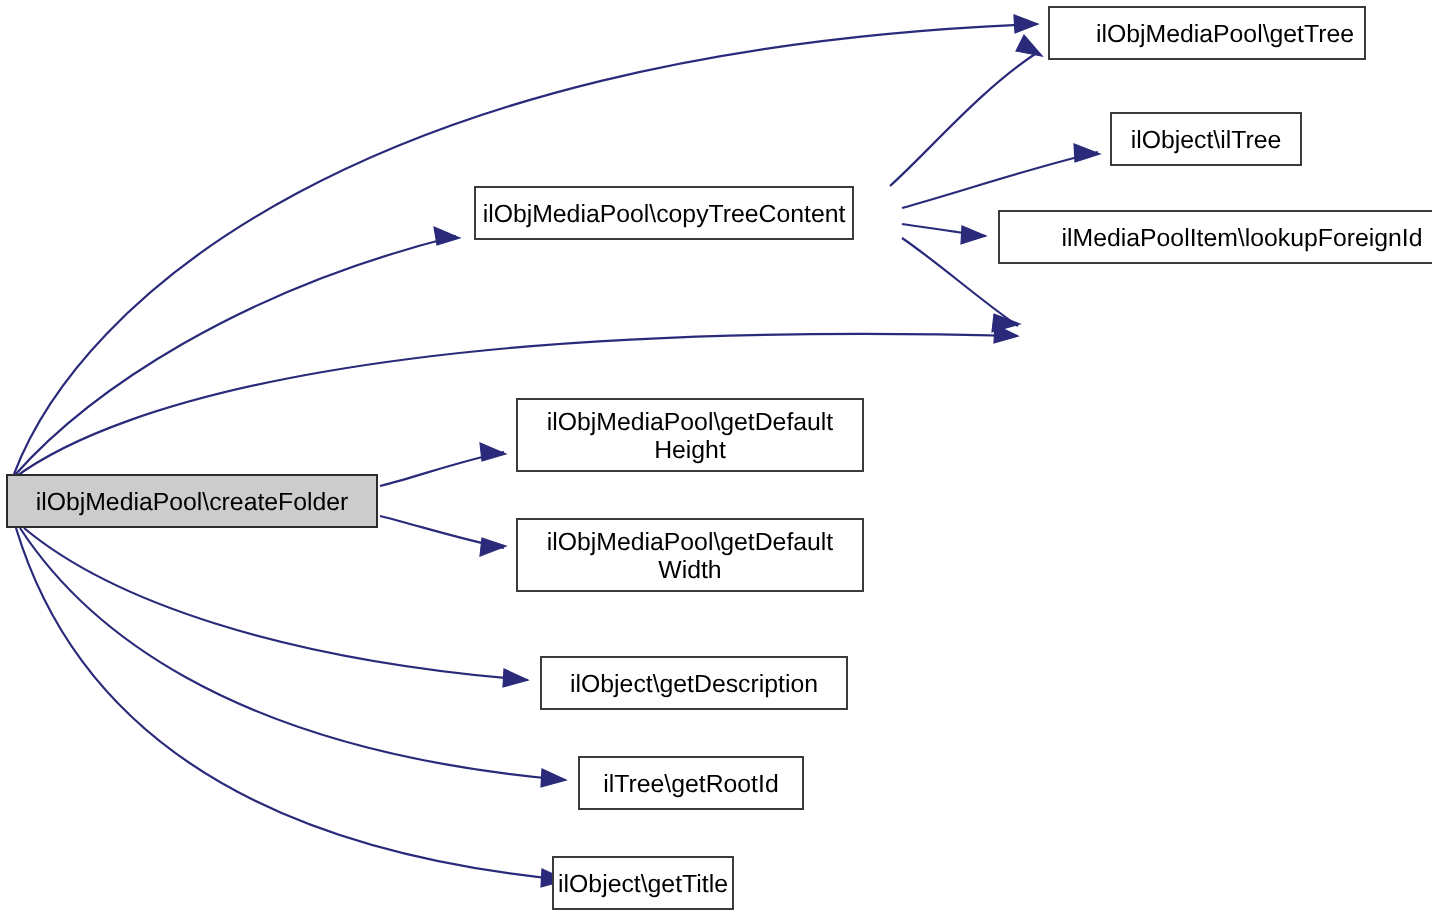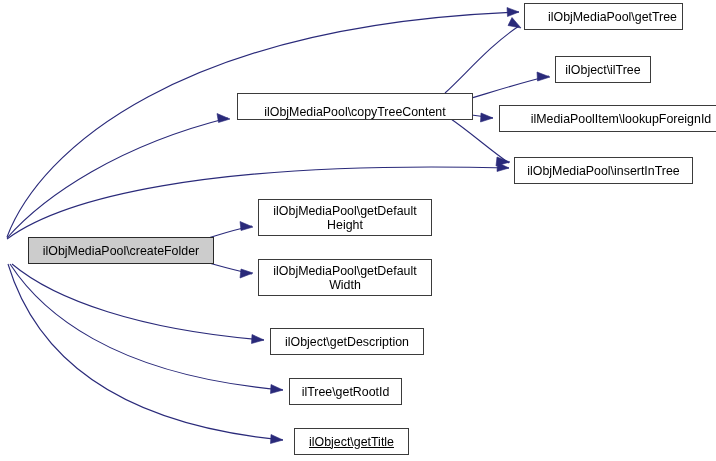--- a/index.html
+++ b/index.html
@@ -34,21 +34,20 @@
     color: #000000;
     font-size: 12.4px;
     line-height: 14px;
     letter-spacing: 0px;
     white-space: pre-line;
     z-index: 5;
   }
   .node.root {
     background: #cccccc;
     border: 1px solid #2b2b2b;
-    margin-left: 25px;
   }
   .node-label {
     display: block;
     padding: 0 4px;
   }
 </style>
 </head>
 <body>
 
 <div id="canvas">
@@ -96,25 +95,24 @@
       <g>
         <path d="M 451,112 C 465,114 478,116 493,118" fill="none" stroke="#2a2a7a" stroke-width="1.1"></path>
         <path d="M493,118 L481,113 L480.5,122 Z" fill="#2a2a7a" stroke="#2a2a7a" stroke-width="0.6"></path>
       </g>
       <g>
         <path d="M 451,119 C 470,132 490,150 509,163" fill="none" stroke="#2a2a7a" stroke-width="1.1"></path>
         <path d="M510,162 L497,157 L496,166 Z" fill="#2a2a7a" stroke="#2a2a7a" stroke-width="0.6"></path>
       </g>
     </svg>
 <div class="node root" style="left: 3px; top: 237px; width: 186px; height: 27px;"><span class="node-label">ilObjMediaPool\createFolder</span></div>
-    <div class="node" style="left: 237px; top: 93px; width: 236px; height: 27px; align-items: flex-end;"><span class="node-label">ilObjMediaPool\copyTreeContent</span></div>
+    <div class="node" style="left: 237px; top: 93px; width: 190px; height: 27px;"><span class="node-label">ilObjMediaPool\copyTreeContent</span></div>
     <div class="node" style="left: 524px; top: 3px; width: 159px; height: 27px; padding-left: 18px;"><span class="node-label">ilObjMediaPool\getTree</span></div>
     <div class="node" style="left: 555px; top: 56px; width: 96px; height: 27px;"><span class="node-label">ilObject\ilTree</span></div>
     <div class="node" style="left: 499px; top: 105px; width: 244px; height: 27px;"><span class="node-label">ilMediaPoolItem\lookupForeignId</span></div>
-    <div class="node" style="left: 514px; top: 157px; width: 179px; height: 27px;"><span class="node-label">ilObjMediaPool\insertInTree</span></div>
     <div class="node" style="left: 258px; top: 199px; width: 174px; height: 37px;"><span class="node-label">ilObjMediaPool\getDefault
 Height</span></div>
     <div class="node" style="left: 258px; top: 259px; width: 174px; height: 37px;"><span class="node-label">ilObjMediaPool\getDefault
 Width</span></div>
     <div class="node" style="left: 270px; top: 328px; width: 154px; height: 27px;"><span class="node-label">ilObject\getDescription</span></div>
     <div class="node" style="left: 289px; top: 378px; width: 113px; height: 27px;"><span class="node-label">ilTree\getRootId</span></div>
-    <div class="node" style="left: 294px; top: 428px; width: 115px; height: 27px; text-decoration: underline;"><span class="node-label">ilObject\getTitle</span></div>
+    <div class="node" style="left: 276px; top: 428px; width: 91px; height: 27px;"><span class="node-label">ilObject\getTitle</span></div>
   </div>
 
 </body></html>

